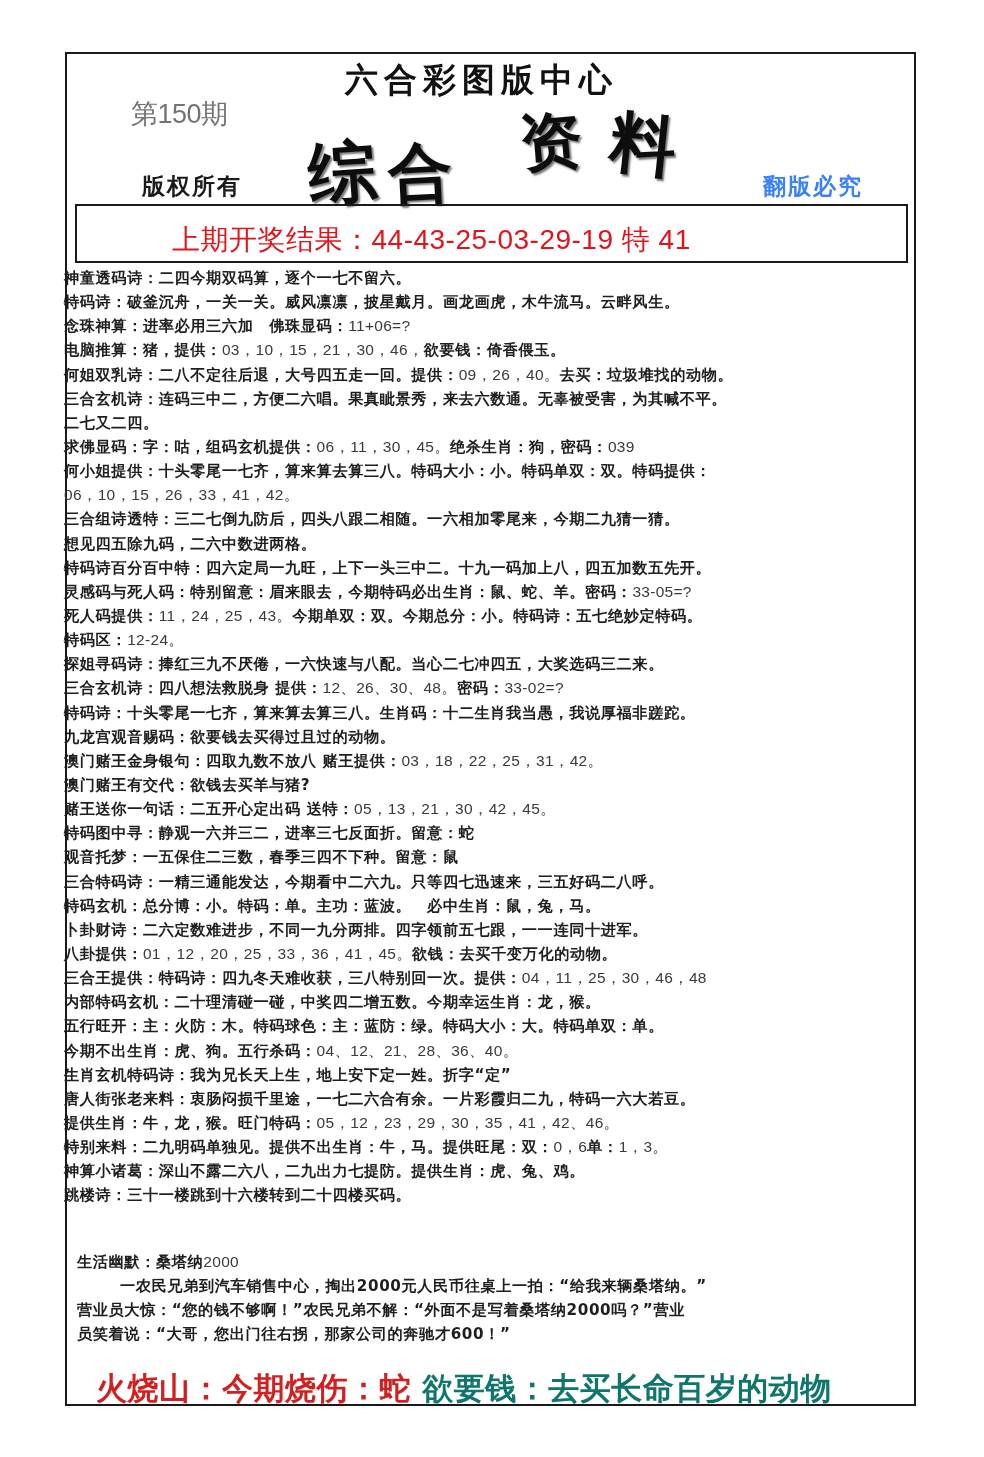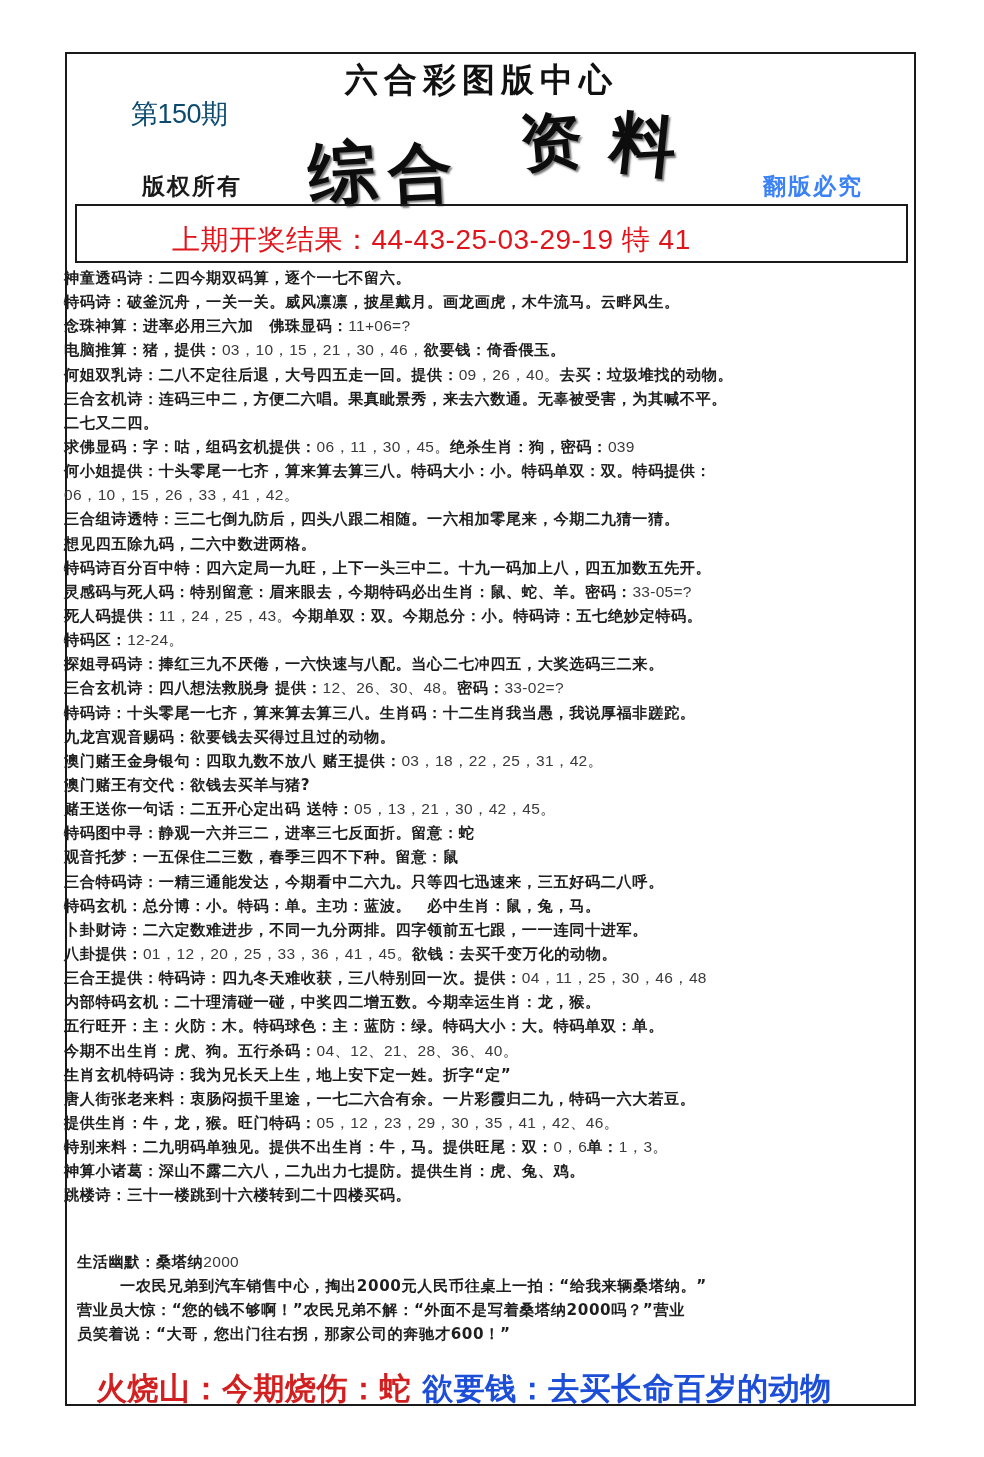--- a/index.html
+++ b/index.html
@@ -1,21 +1,21 @@
 <!DOCTYPE html>
 <html><head>
 <meta charset="utf-8">
 <style>
   html, body { margin:0; padding:0; background:#ffffff; }
   body { width:984px; height:1457px; position:relative; overflow:hidden;
          font-family:"DejaVu Sans", sans-serif; color:#1a1a1a; }
   .sheet { position:absolute; left:65px; top:52px; width:851px; height:1354px;
            border:2px solid #1a1a1a; box-sizing:border-box; background:#fff; }
   .issue { position:absolute; left:131px; top:96px; font-family:"Liberation Sans", sans-serif;
-           font-size:27px; color:#0c4a6e; letter-spacing:-0.5px; }
+           font-size:27px; color:#737373; letter-spacing:-0.5px; }
   .center-title { position:absolute; left:345px; top:58px; font-family:"DejaVu Sans", sans-serif;
            font-weight:bold; font-size:33px; letter-spacing:6px; color:#111; }
   .rights-left { position:absolute; left:110px; top:171px; font-size:23px; font-weight:bold; color:#1a1a1a; letter-spacing:2px;margin-left:32px; }
   .rights-right { position:absolute; left:763px; top:171px; font-size:23px; font-weight:bold; color:#3b82f6; letter-spacing:2px; }
   .big { position:absolute; font-family:"DejaVu Serif", serif; font-weight:bold; color:#0d0d0d;
          text-shadow: 2px 2px 2px #777; }
   .big.c1 { left:308px; top:128px; font-size:68px; transform:rotate(-4deg); }
   .big.c2 { left:388px; top:130px; font-size:64px; transform:rotate(-3deg); }
   .big.c3 { left:520px; top:100px; font-size:62px; transform:rotate(-5deg); }
   .big.c4 { left:610px; top:100px; font-size:66px; transform:rotate(6deg); }
@@ -29,21 +29,21 @@
           color:#1e1e1e; letter-spacing:0.6px; }
   .line .k { font-weight:bold; }
   .line .v { font-weight:bold; }
   .line .n { font-family:"Liberation Sans", sans-serif; font-weight:normal; color:#3a3a3a; font-size:15.5px; letter-spacing:0.3px;margin-top:18px; }
   .story { position:absolute; left:77px; top:1250px; width:835px; }
   .story .line { font-weight:bold; }
   .story .indent { padding-left:43px; }
   .footer { position:absolute; left:96px; top:1368px; font-family:"DejaVu Serif", serif; font-weight:bold;
             font-size:31px; white-space:nowrap; letter-spacing:0.5px; }
   .footer .red { color:#d21f1f; }
-  .footer .green { color:#1d4ed8; }
+  .footer .green { color:#0f766e; }
 </style>
 </head>
 <body>
 
 <div class="sheet"></div>
 
 <div class="issue">第150期</div>
 <div class="center-title">六合彩图版中心</div>
 <div class="rights-left">版权所有</div>
 <div class="rights-right">翻版必究</div>

